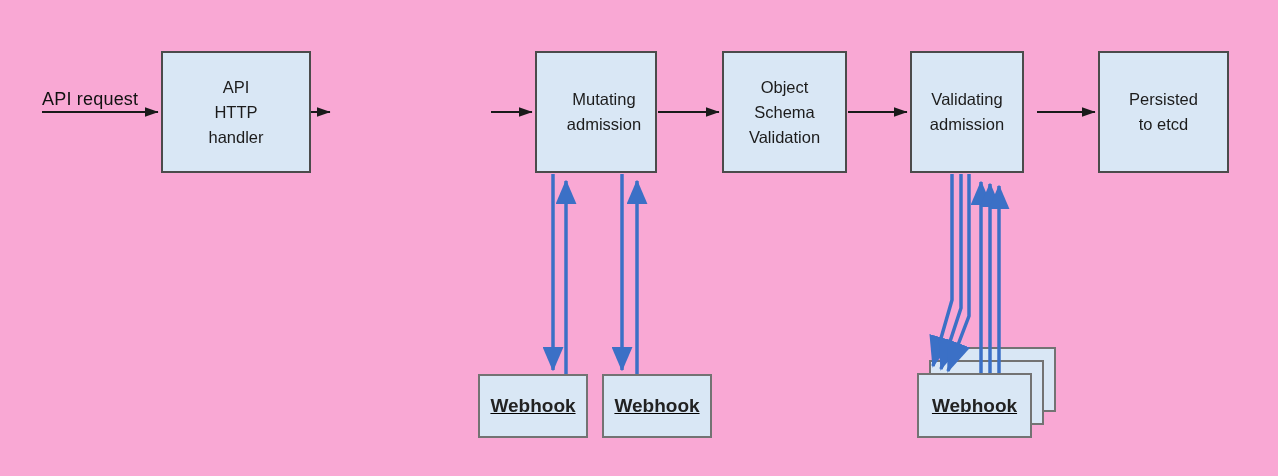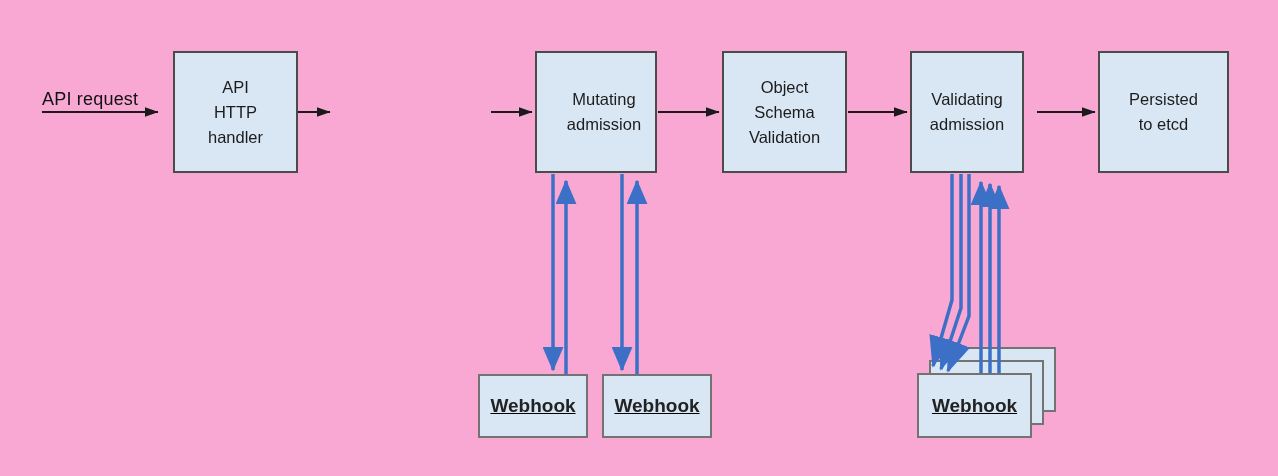--- a/index.html
+++ b/index.html
@@ -105,21 +105,21 @@
     <path class="barrow" marker-end="url(#abig)" d="M952 174 L952 300 L933 366"></path>
     <path class="barrow" marker-end="url(#abig)" d="M961 174 L961 308 L941 369"></path>
     <path class="barrow" marker-end="url(#abig)" d="M969 174 L969 316 L948 371"></path>
     <path class="barrow" marker-end="url(#abl)" d="M981 378 L981 182"></path>
     <path class="barrow" marker-end="url(#abl)" d="M990 380 L990 184"></path>
     <path class="barrow" marker-end="url(#abl)" d="M999 382 L999 186"></path>
   </svg>
 
   <div id="api-request-label">API request</div>
 
-  <div class="node" style="left:161px; width:125px;margin-left:12px;">
+  <div class="node" style="left:161px; width:150px;">
     <span class="node-label">API
 HTTP
 handler</span>
   </div>
   <div class="node" style="left:535px; width:122px;padding-left:16px;">
     <span class="node-label">Mutating
 admission</span>
   </div>
   <div class="node" style="left:722px; width:125px;">
     <span class="node-label">Object

